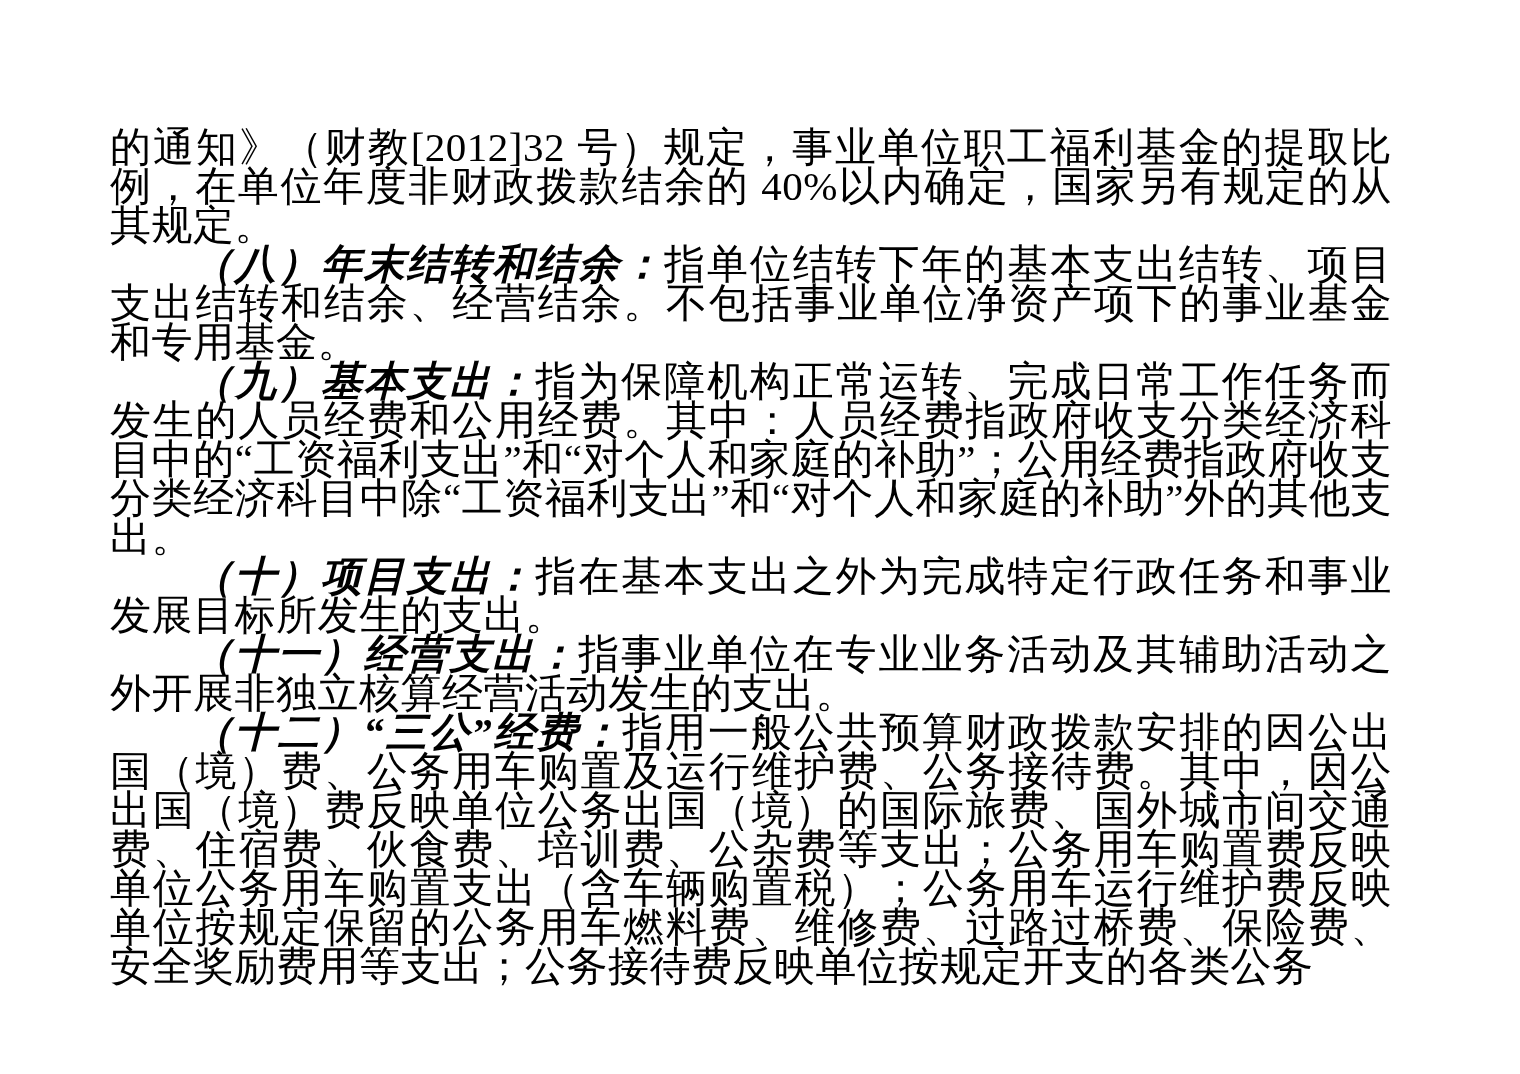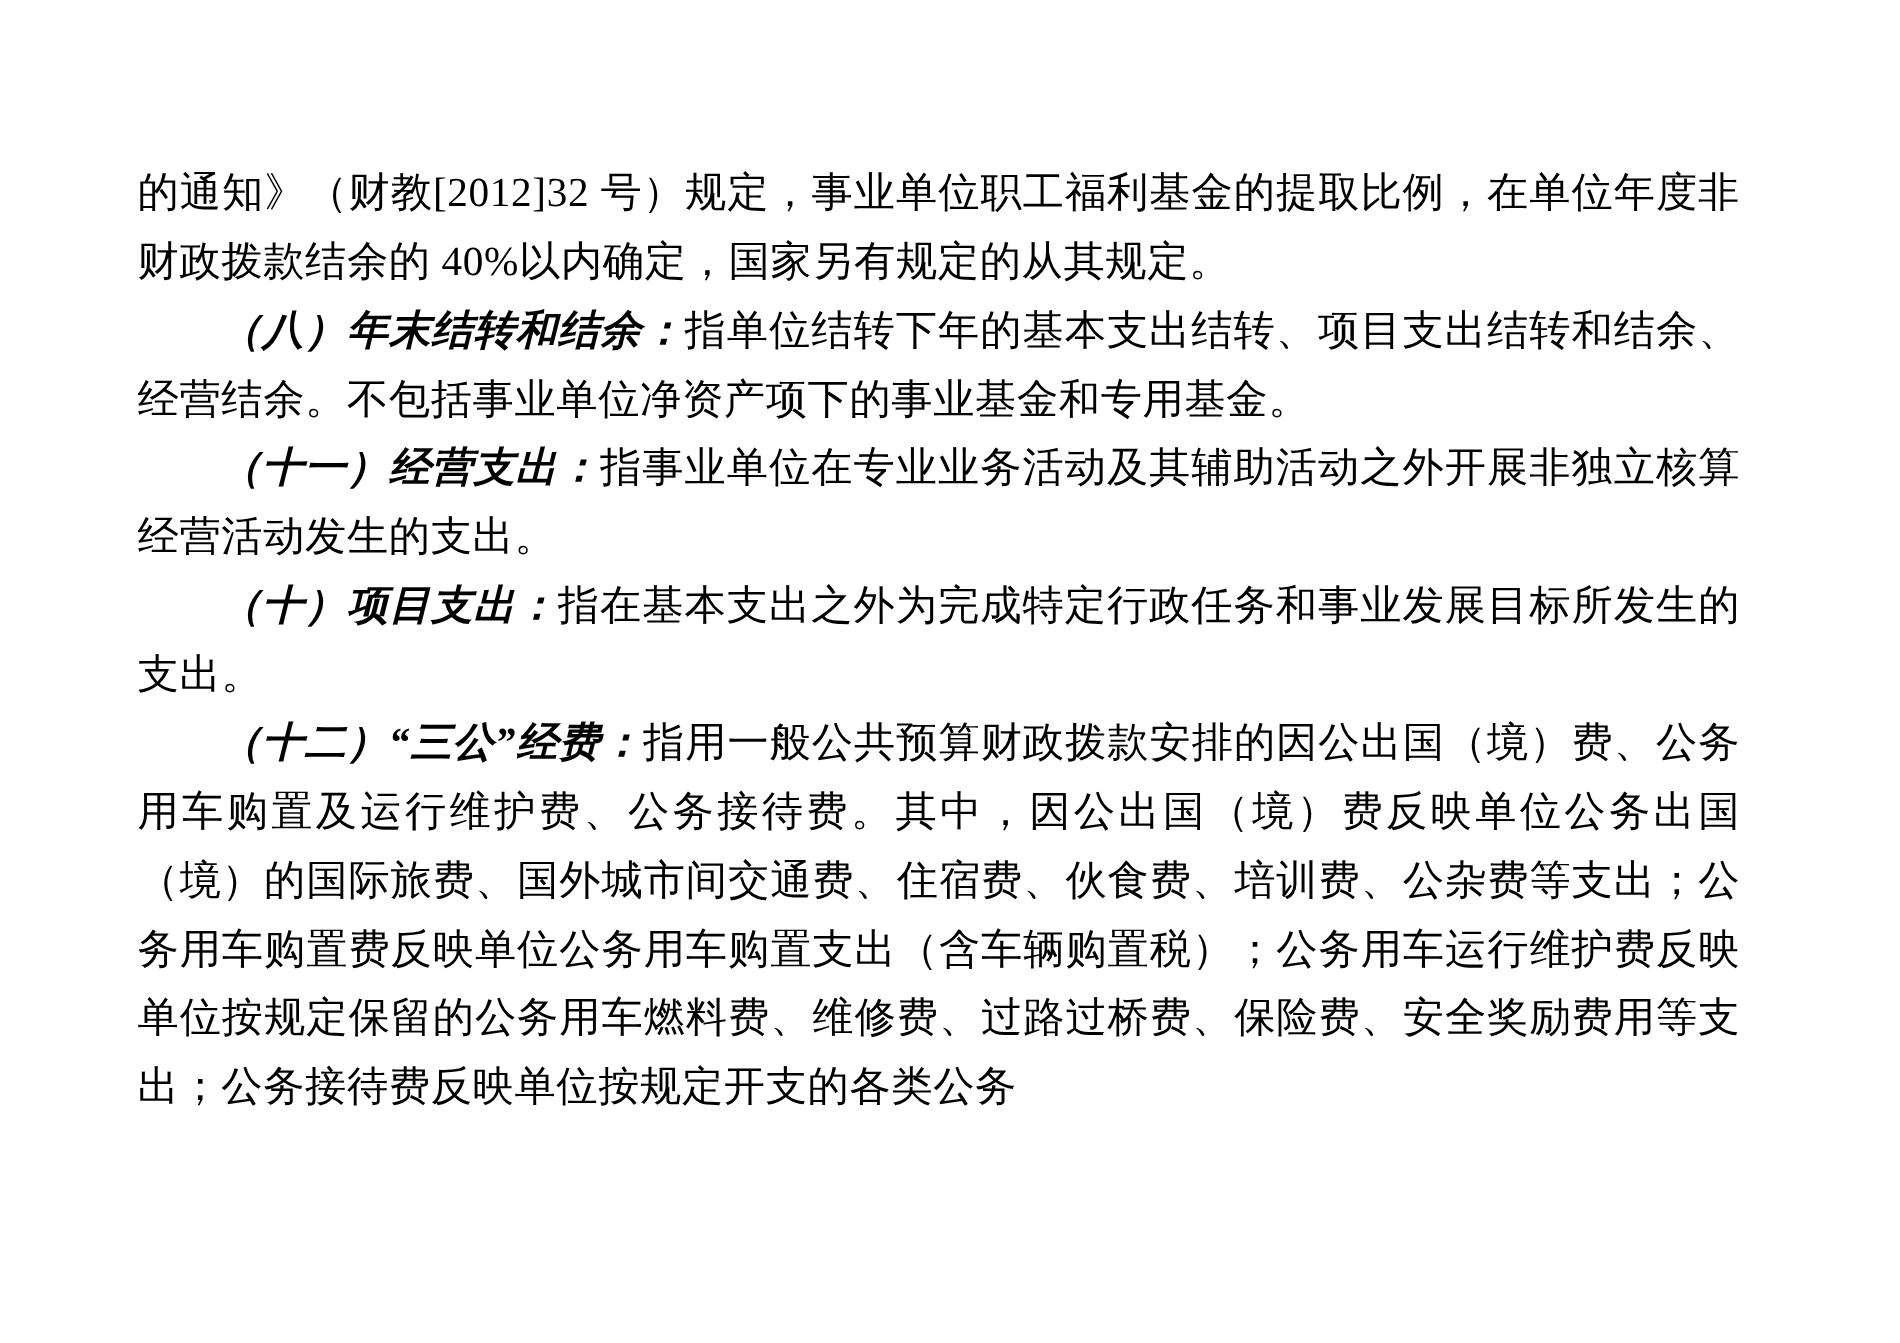--- a/index.html
+++ b/index.html
@@ -19,22 +19,22 @@
     width: 1520px;
     height: 1074px;
     padding: 128px 128px 0 110px;
     background: #ffffff;
   }
   .doc-body {
     width: 100%;
   }
   .para {
     margin: 0;
-    font-size: 33px;
-    line-height: 55px;
+    font-size: 41px;
+    line-height: 39px;
     text-align: justify;
     text-justify: inter-ideograph;
     letter-spacing: 0.5px;
   }
   .para.indent {
     text-indent: 2em;
   }
   .lead {
     font-weight: bold;
     font-style: italic;
@@ -42,20 +42,21 @@
 </style>
 </head>
 <body>
 
 <div class="page">
   <div id="paragraphs" class="doc-body">
   <p class="para"><span class="lead"></span><span class="body-text">的通知》（财教[2012]32 号）规定，事业单位职工福利基金的提取比例，在单位年度非财政拨款结余的 40%以内确定，国家另有规定的从其规定。</span></p>
 
   <p class="para indent"><span class="lead">（八）年末结转和结余：</span><span class="body-text">指单位结转下年的基本支出结转、项目支出结转和结余、经营结余。不包括事业单位净资产项下的事业基金和专用基金。</span></p>
 
+  <p class="para indent"><span class="lead">（九）基本支出：</span><span class="body-text">指为保障机构正常运转、完成日常工作任务而发生的人员经费和公用经费。其中：人员经费指政府收支分类经济科目中的“工资福利支出”和“对个人和家庭的补助”；公用经费指政府收支分类经济科目中除“工资福利支出”和“对个人和家庭的补助”外的其他支出。</span></p>
+
+  <p class="para indent"><span class="lead">（十）项目支出：</span><span class="body-text">指在基本支出之外为完成特定行政任务和事业发展目标所发生的支出。</span></p>
 
   <p class="para indent"><span class="lead">（十一）经营支出：</span><span class="body-text">指事业单位在专业业务活动及其辅助活动之外开展非独立核算经营活动发生的支出。</span></p>
-
-  <p class="para indent"><span class="lead">（十）项目支出：</span><span class="body-text">指在基本支出之外为完成特定行政任务和事业发展目标所发生的支出。</span></p>
 
   <p class="para indent"><span class="lead">（十二）“三公”经费：</span><span class="body-text">指用一般公共预算财政拨款安排的因公出国（境）费、公务用车购置及运行维护费、公务接待费。其中，因公出国（境）费反映单位公务出国（境）的国际旅费、国外城市间交通费、住宿费、伙食费、培训费、公杂费等支出；公务用车购置费反映单位公务用车购置支出（含车辆购置税）；公务用车运行维护费反映单位按规定保留的公务用车燃料费、维修费、过路过桥费、保险费、安全奖励费用等支出；公务接待费反映单位按规定开支的各类公务</span></p>
 </div>
 </div>
 
 </body></html>

